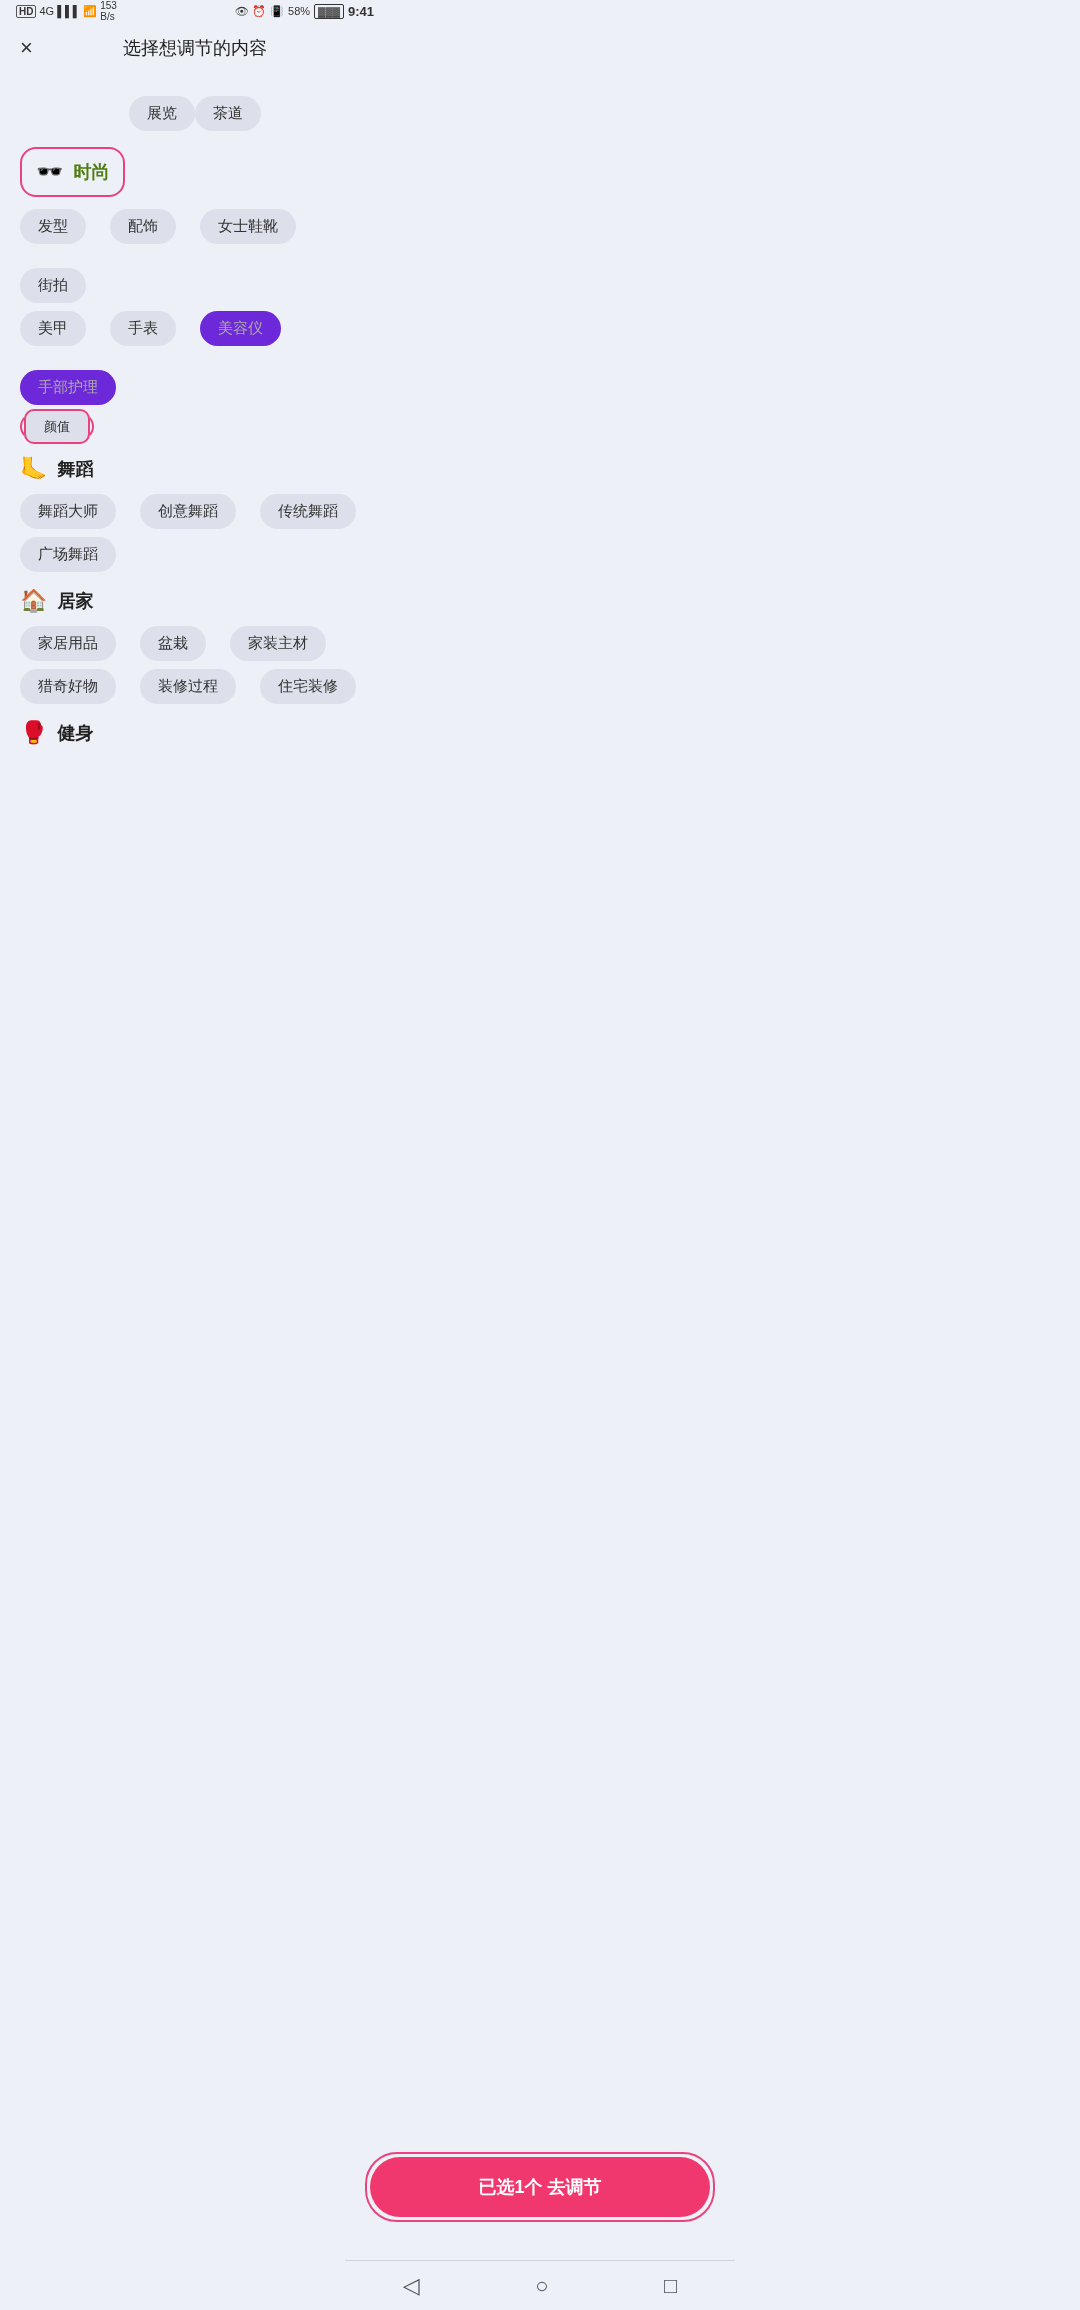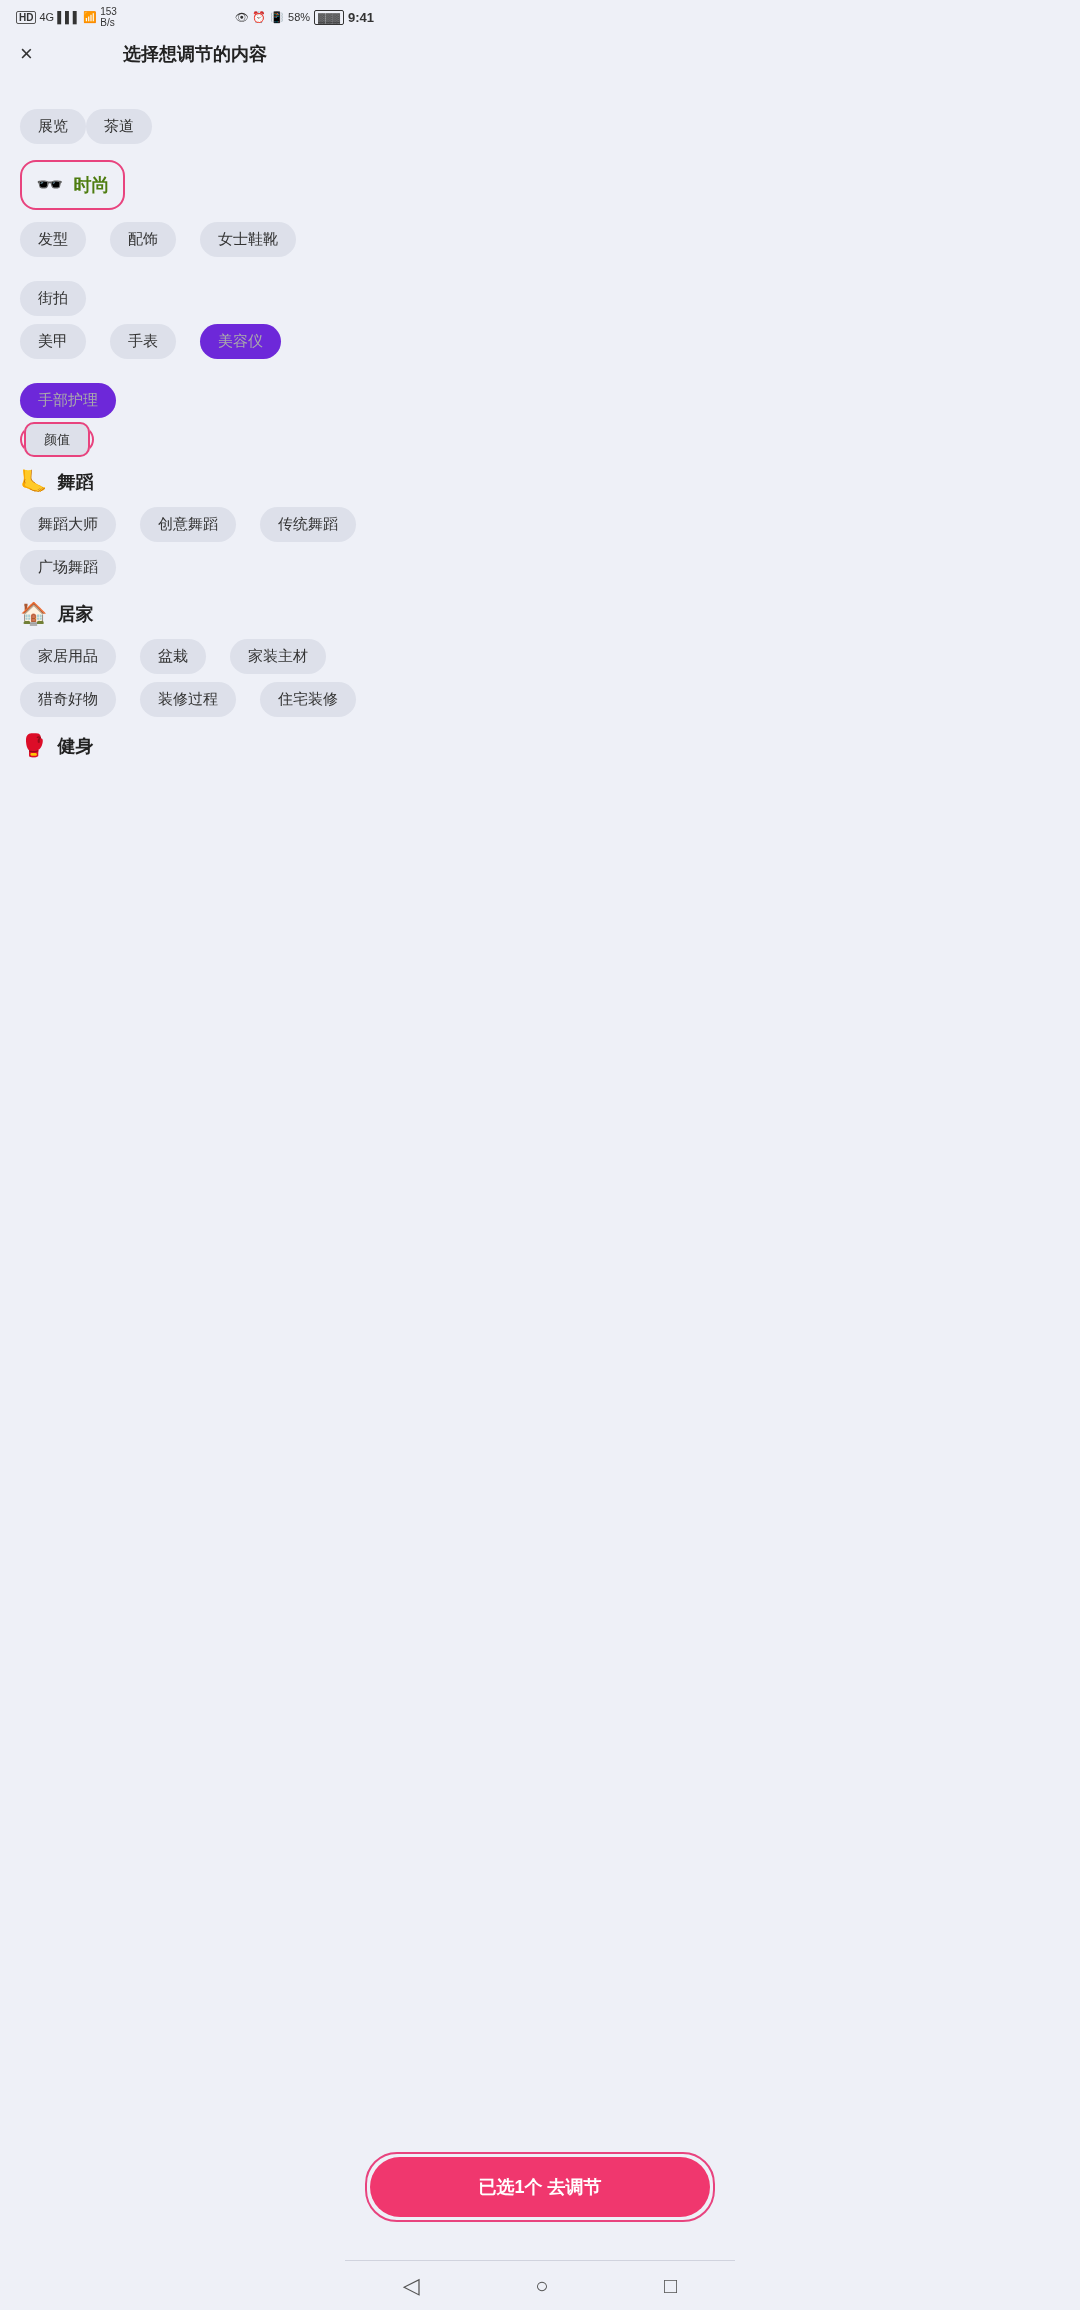--- a/index.html
+++ b/index.html
@@ -12,21 +12,21 @@
       font-family: -apple-system, 'PingFang SC', 'Hiragino Sans GB', sans-serif;
       overflow-x: hidden;
       position: relative;
     }
 
     
     .status-bar {
       display: flex;
       justify-content: space-between;
       align-items: center;
-      padding: 6px 16px 4px;
+      padding: 0 16px 4px;
       font-size: 11px;
       color: #333;
       background: #eef0f7;
     }
     .status-left { display: flex; align-items: center; gap: 3px; }
     .status-right { display: flex; align-items: center; gap: 4px; }
 
     
     .header {
       display: flex;
@@ -39,21 +39,21 @@
     .close-btn {
       position: absolute;
       left: 20px;
       font-size: 22px;
       color: #333;
       cursor: pointer;
       line-height: 1;
     }
     .header-title {
       font-size: 18px;
-      font-weight: 700;
+      font-weight: 400;
       color: #222;
     }
 
     
     .content {
       padding: 12px 20px 100px;
     }
 
     
     .category-section {
@@ -177,21 +177,22 @@
       font-size: 22px;
       color: #555;
       cursor: pointer;
     }
 
     
     .standalone-tags {
       display: flex;
       flex-wrap: wrap;
       margin-bottom: 16px;
-      margin-top: 19px;
+      margin-top: 12px;
+      justify-content: center;
     }
   </style>
 </head>
 <body>
 
 <div class="status-bar">
   <div class="status-left">
     <span style="font-size:10px;font-weight:700;border:1px solid #555;padding:0 2px;border-radius:2px;">HD</span>
     <span style="font-size:11px;">4G</span>
     <span>▌▌▌</span>

